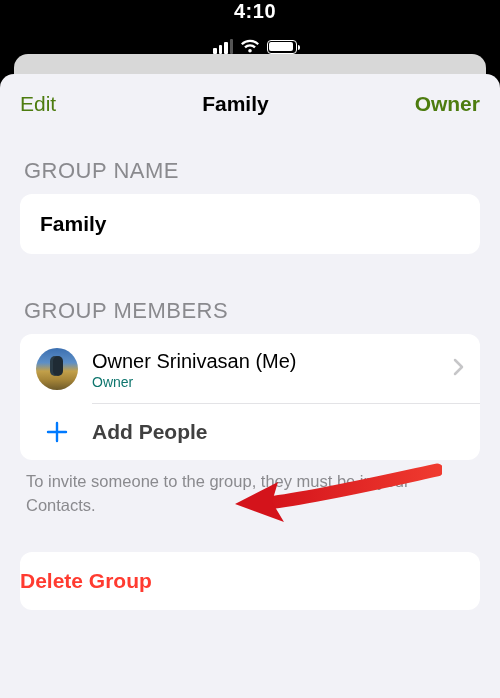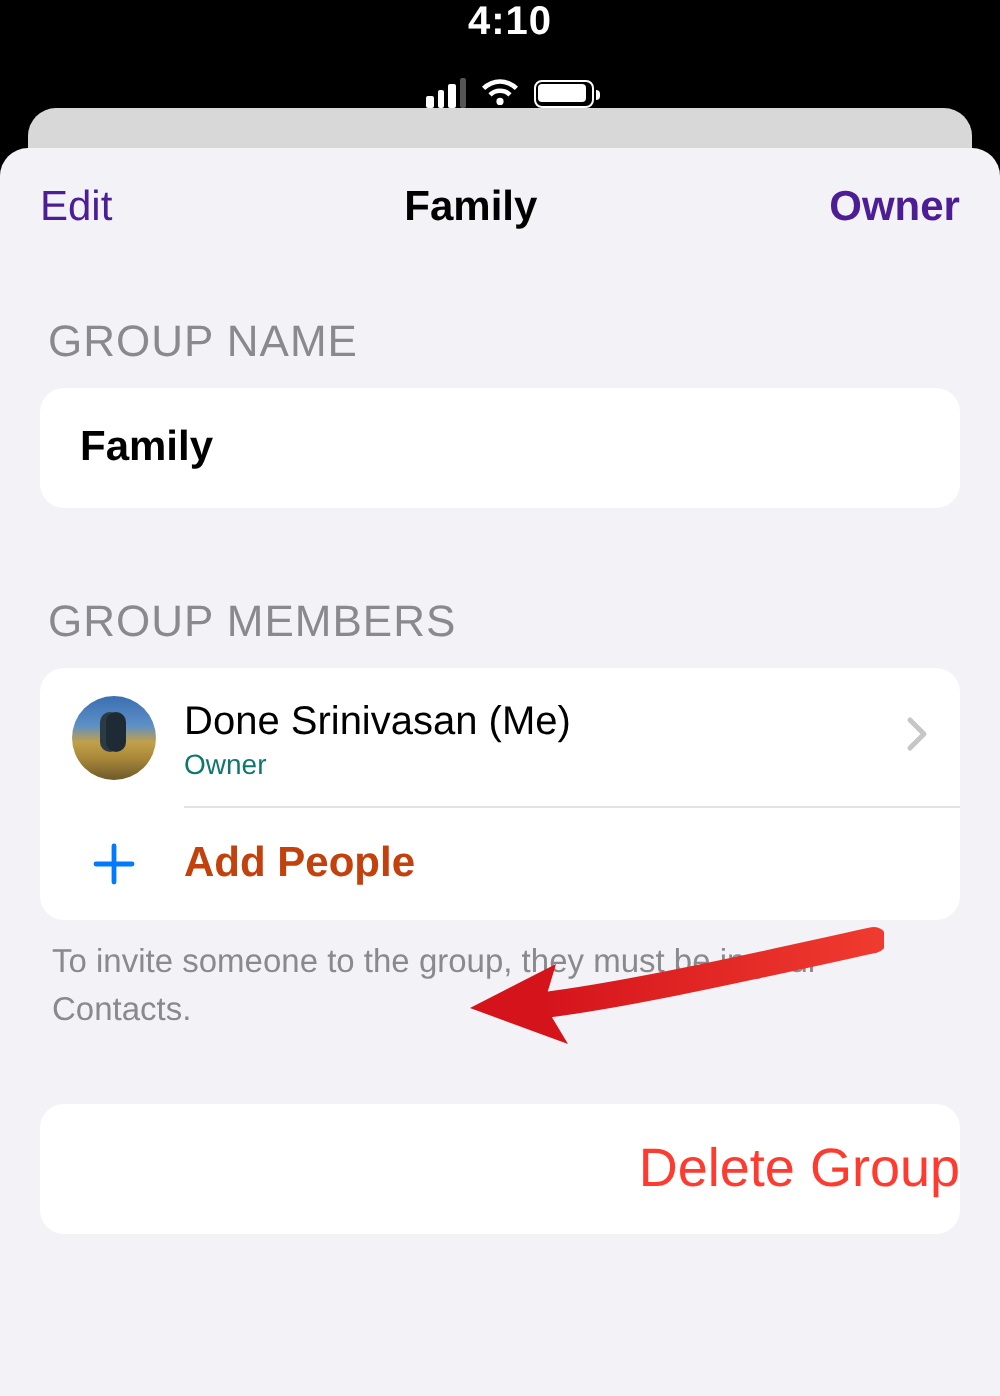--- a/index.html
+++ b/index.html
@@ -50,21 +50,21 @@
       border-radius: 14px 14px 0 0;
       overflow: hidden;
     }
     .nav {
       height: 60px;
       display: flex;
       align-items: center;
       justify-content: space-between;
       padding: 0 20px;
     }
-    .nav-btn { color: #4c1d95; font-size: 21px; }
+    .nav-btn { color: #4d7c0f; font-size: 21px; }
     .nav-btn.done { font-weight: 600; }
     .nav-title { font-size: 21px; font-weight: 700; color: #000; }
 
     .content { padding: 24px 20px 0 20px; }
     .section-header {
       color: #8a8a8e;
       font-size: 22px;
       letter-spacing: 0.5px;
       margin-bottom: 10px;
       padding-left: 4px;
@@ -105,26 +105,26 @@
     .member-name { font-size: 20px; font-weight: 400; color: #000; line-height:1.2; }
     .member-role { font-size: 14px; color: #0f766e; margin-top: 1px; }
     .chevron { color: #c6c6c8; }
 
     .add-row {
       display: flex;
       align-items: center;
       padding: 16px 16px 16px 22px;
     }
     .plus-ic { color: #007aff; width: 30px; display:flex; justify-content:center; }
-    .add-label { margin-left: 20px; color: #c2410c; font-size: 21px; font-weight: 600; text-align: center; }
+    .add-label { margin-left: 20px; color: #404040; font-size: 21px; font-weight: 600; text-align: center; }
 
     .footer-note { color: #8a8a8e; font-size: 16.5px; padding: 10px 6px 0 6px; line-height:1.45; }
 
     .delete-card { margin-top: 34px; }
-    .delete-btn { text-align: right; padding: 17px 0; color: #ff3b30; font-size: 27px; font-weight: 400;}
+    .delete-btn { text-align: left; padding: 17px 0; color: #ff3b30; font-size: 21px; font-weight: 700;}
 
     .arrow {
       position: absolute;
       pointer-events: none;
     }
   </style>
 </head>
 <body>
 
 <div class="status-bar">
@@ -162,21 +162,21 @@
         <div class="group-name-field">Family</div>
       </div>
 
       <div class="spacer"></div>
 
       <div class="section-header">GROUP MEMBERS</div>
       <div class="card">
         <div class="member-row">
           <div class="avatar"></div>
           <div class="member-info">
-            <div class="member-name">Done Srinivasan (Me)</div>
+            <div class="member-name">Owner Srinivasan (Me)</div>
             <div class="member-role">Owner</div>
           </div>
           <div class="chevron">
             <svg width="11" height="18" viewBox="0 0 11 18">
                 <path d="M2 2l7 7-7 7" stroke="#c6c6c8" stroke-width="2.5" fill="none" stroke-linecap="round" stroke-linejoin="round"></path>
               </svg>
           </div>
           <div class="divider"></div>
         </div>
         <div class="add-row">

